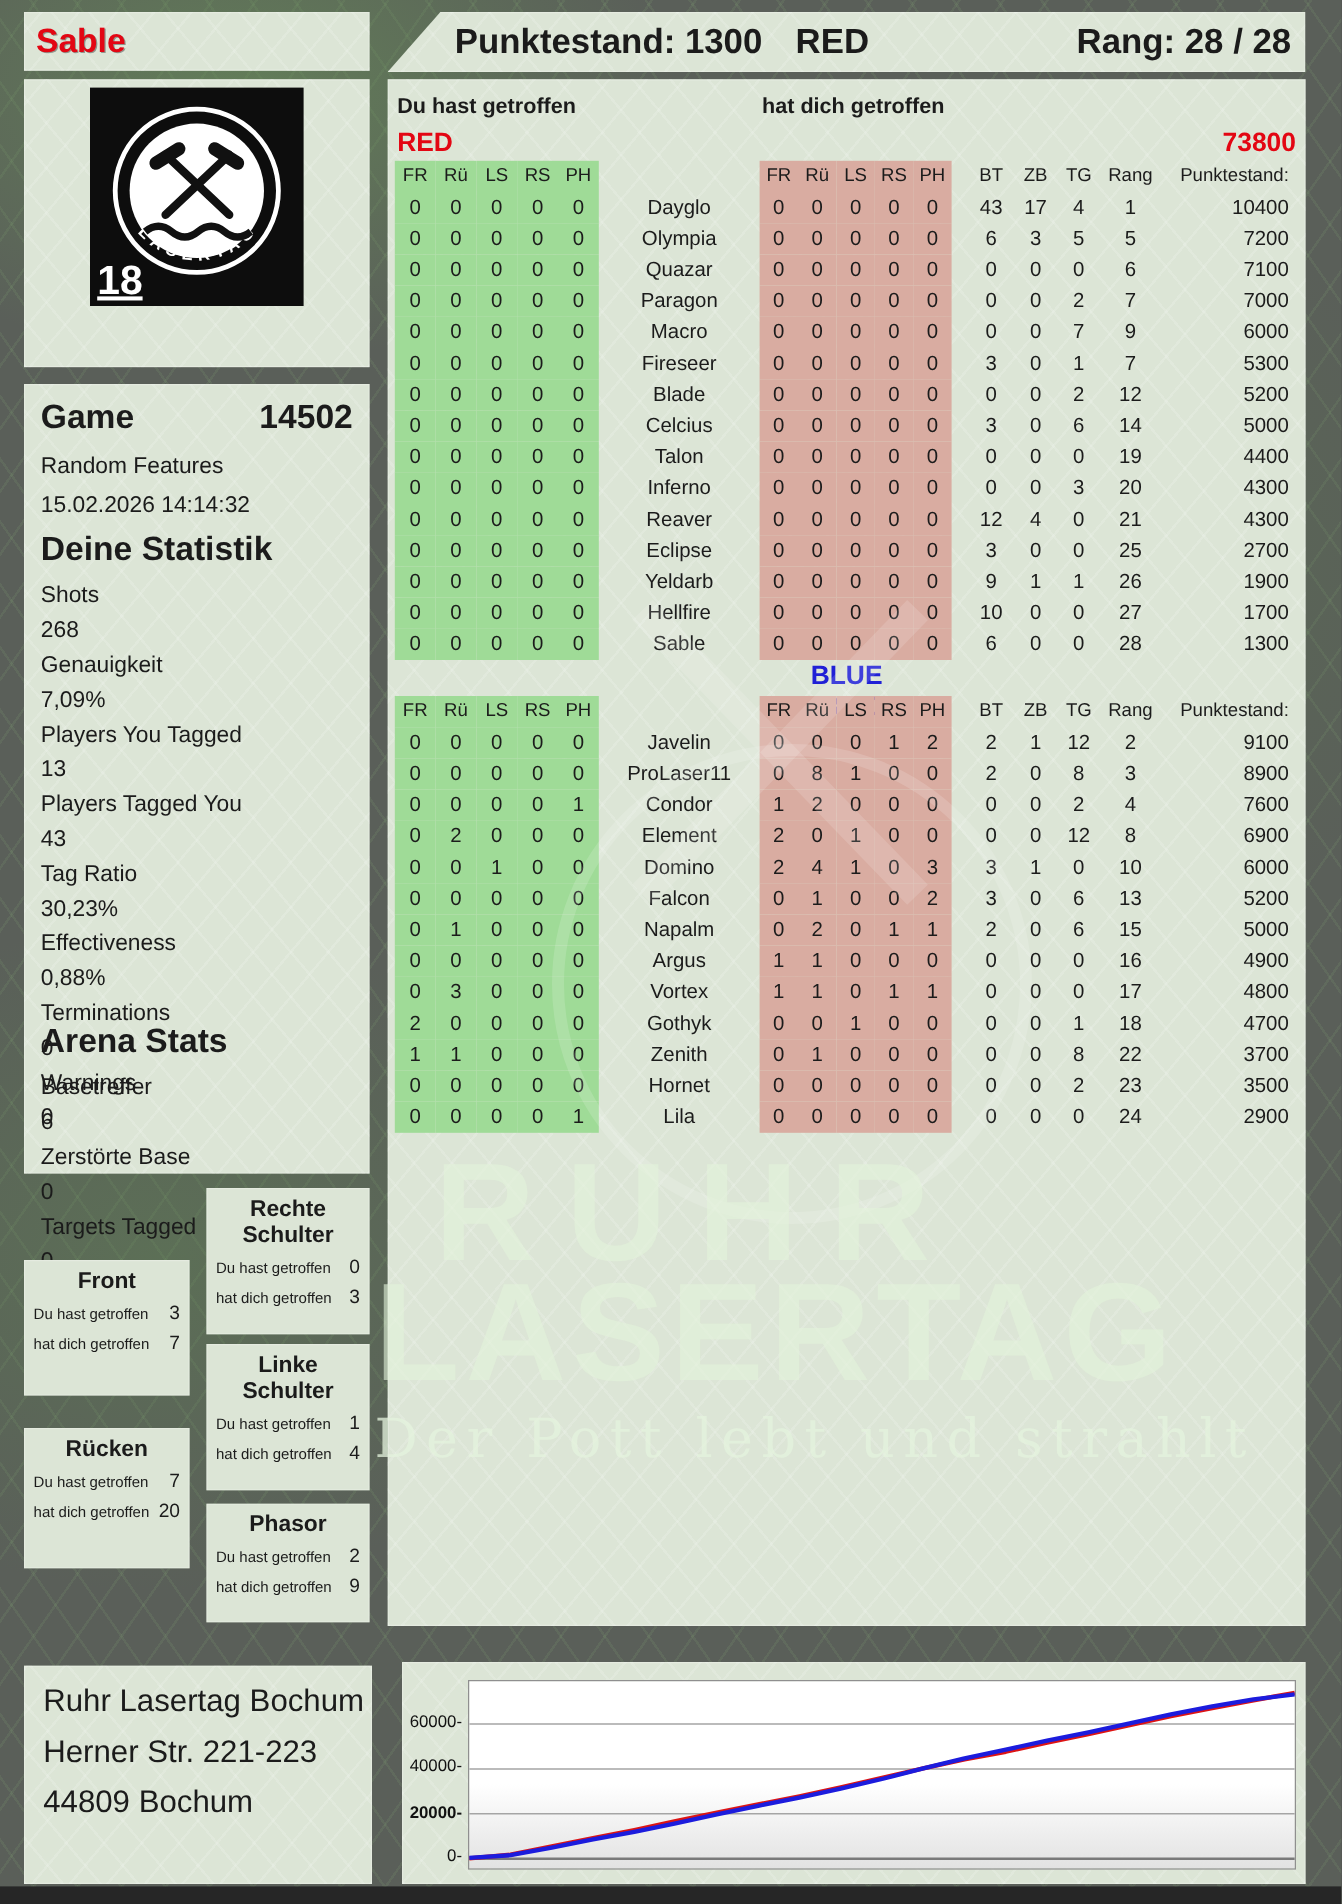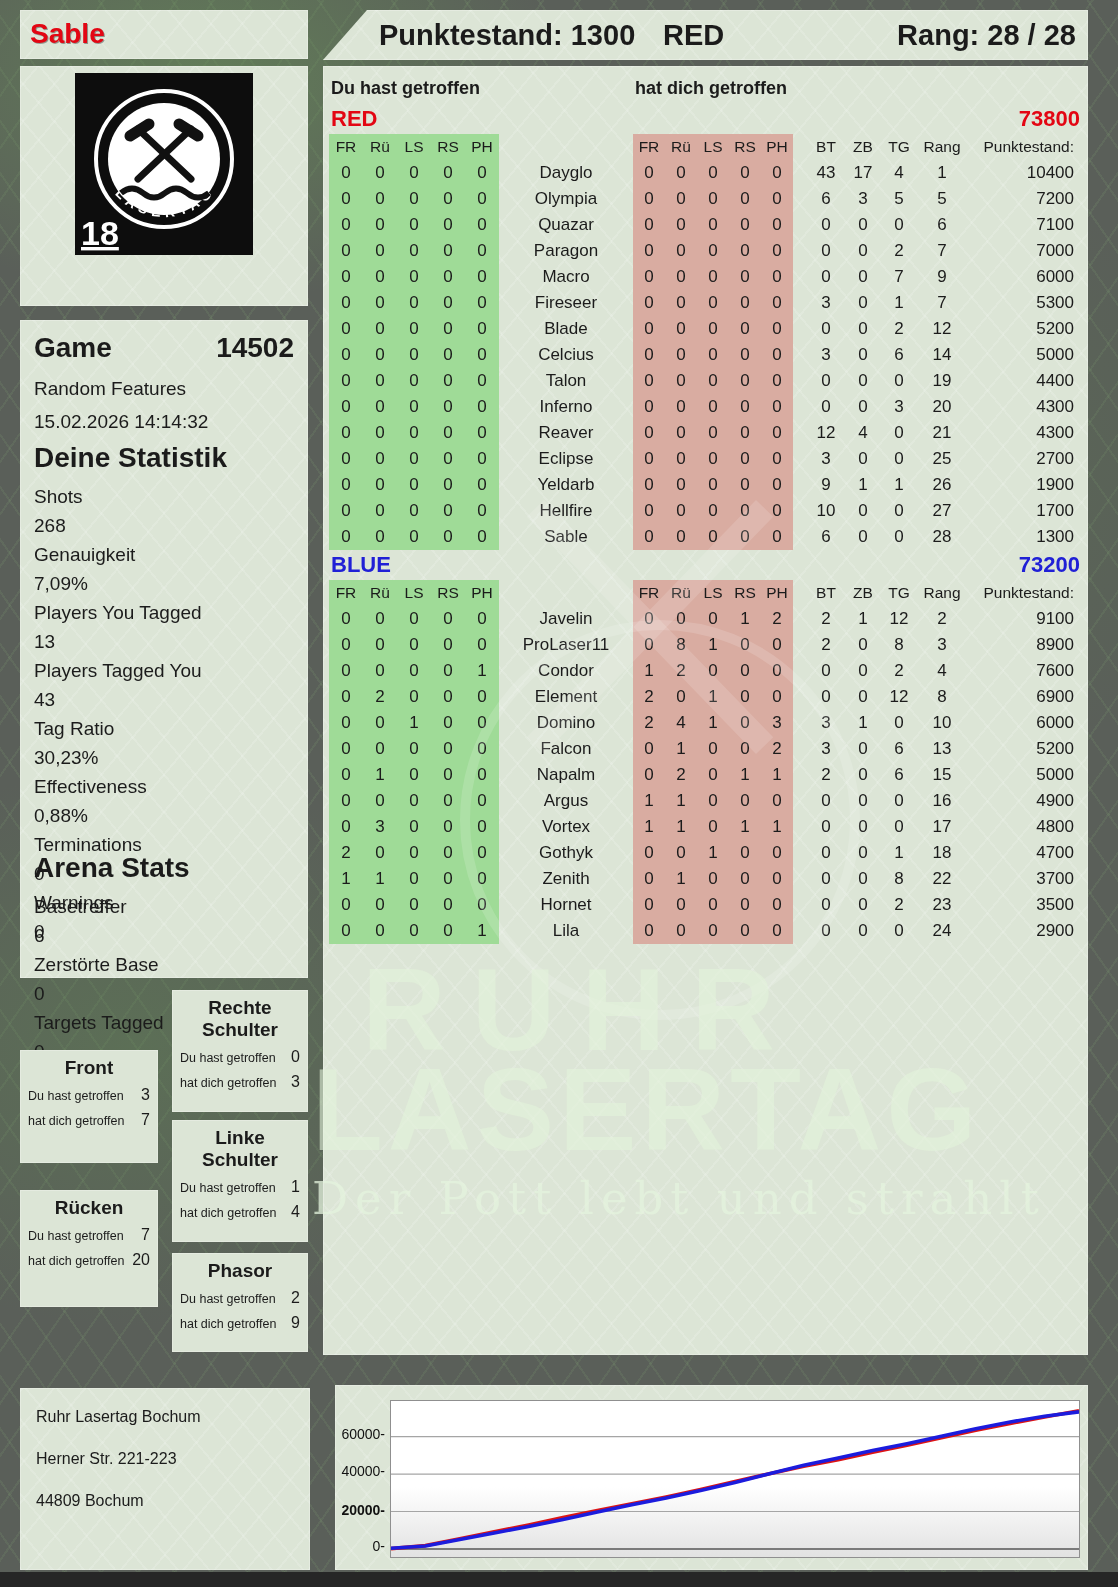--- a/index.html
+++ b/index.html
@@ -54,33 +54,33 @@
   .hitlabels .l2{position:absolute;left:304px;top:0;}
   .tables{position:absolute;top:38px;left:6px;right:6px;}
   .teamrow{display:flex;justify-content:space-between;font-weight:bold;font-size:22px;height:30px;align-items:center;padding:0 2px;}
   .trow{display:grid;grid-template-columns:34px 34px 34px 34px 34px 134px 32px 32px 32px 32px 32px 14px 38px 36px 36px 50px 1fr;height:26px;}
   .c{line-height:26px;text-align:center;font-size:17px;white-space:nowrap;}
   .c.g{background:#9fdb97;}
   .c.r{background:#d9aca1;}
   .c.pk{text-align:right;padding-right:8px;}
   .c.hd{font-size:15.5px;}
   .red-txt{color:#e30613;}
-  .blue-txt{color:#2020d6;}
+  .blue-txt{color:#2020d6;flex-direction:column;}
   
   .wm{position:absolute;z-index:6;pointer-events:none;font-weight:bold;color:rgba(226,243,218,.60);line-height:1;}
   .wm-ruhr{left:362px;top:952px;font-size:116px;letter-spacing:26px;}
   .wm-laser{left:312px;top:1052px;font-size:116px;letter-spacing:5px;}
   .wm-tag{left:312px;top:1176px;font-family:"DejaVu Serif",serif;font-weight:normal;font-size:45px;letter-spacing:7px;color:rgba(228,243,221,.75);}
   .wm-circle{position:absolute;z-index:5;pointer-events:none;left:460px;top:620px;width:380px;height:380px;border:10px solid rgba(255,255,255,.15);border-radius:50%;}
   .wm-bar{position:absolute;z-index:5;pointer-events:none;width:330px;height:24px;background:rgba(255,255,255,.14);left:485px;top:615px;}
   .wm-bar.b1{transform:rotate(46deg);}
   .wm-bar.b2{transform:rotate(-46deg);}
   
   .addr-panel{left:20px;top:1388px;width:290px;height:182px;padding:8px 0 0 16px;box-sizing:border-box;}
-  .addr-line{font-size:16px;line-height:42px;white-space:nowrap;}
+  .addr-line{font-size:26px;line-height:42px;white-space:nowrap;}
   
   .chart-panel{left:335px;top:1385px;width:753px;height:185px;}
   .plot{position:absolute;left:55px;top:15px;width:688px;height:156px;
     background:linear-gradient(#ffffff 55%, #e2e2e2);border:1px solid #8f8f8f;}
   .ylab{position:absolute;left:0;width:50px;text-align:right;font-size:14px;color:#111;}
   .botbar{position:absolute;left:0;top:1572px;width:1118px;height:15px;background:#262626;}
 </style>
 </head>
 <body>
 

